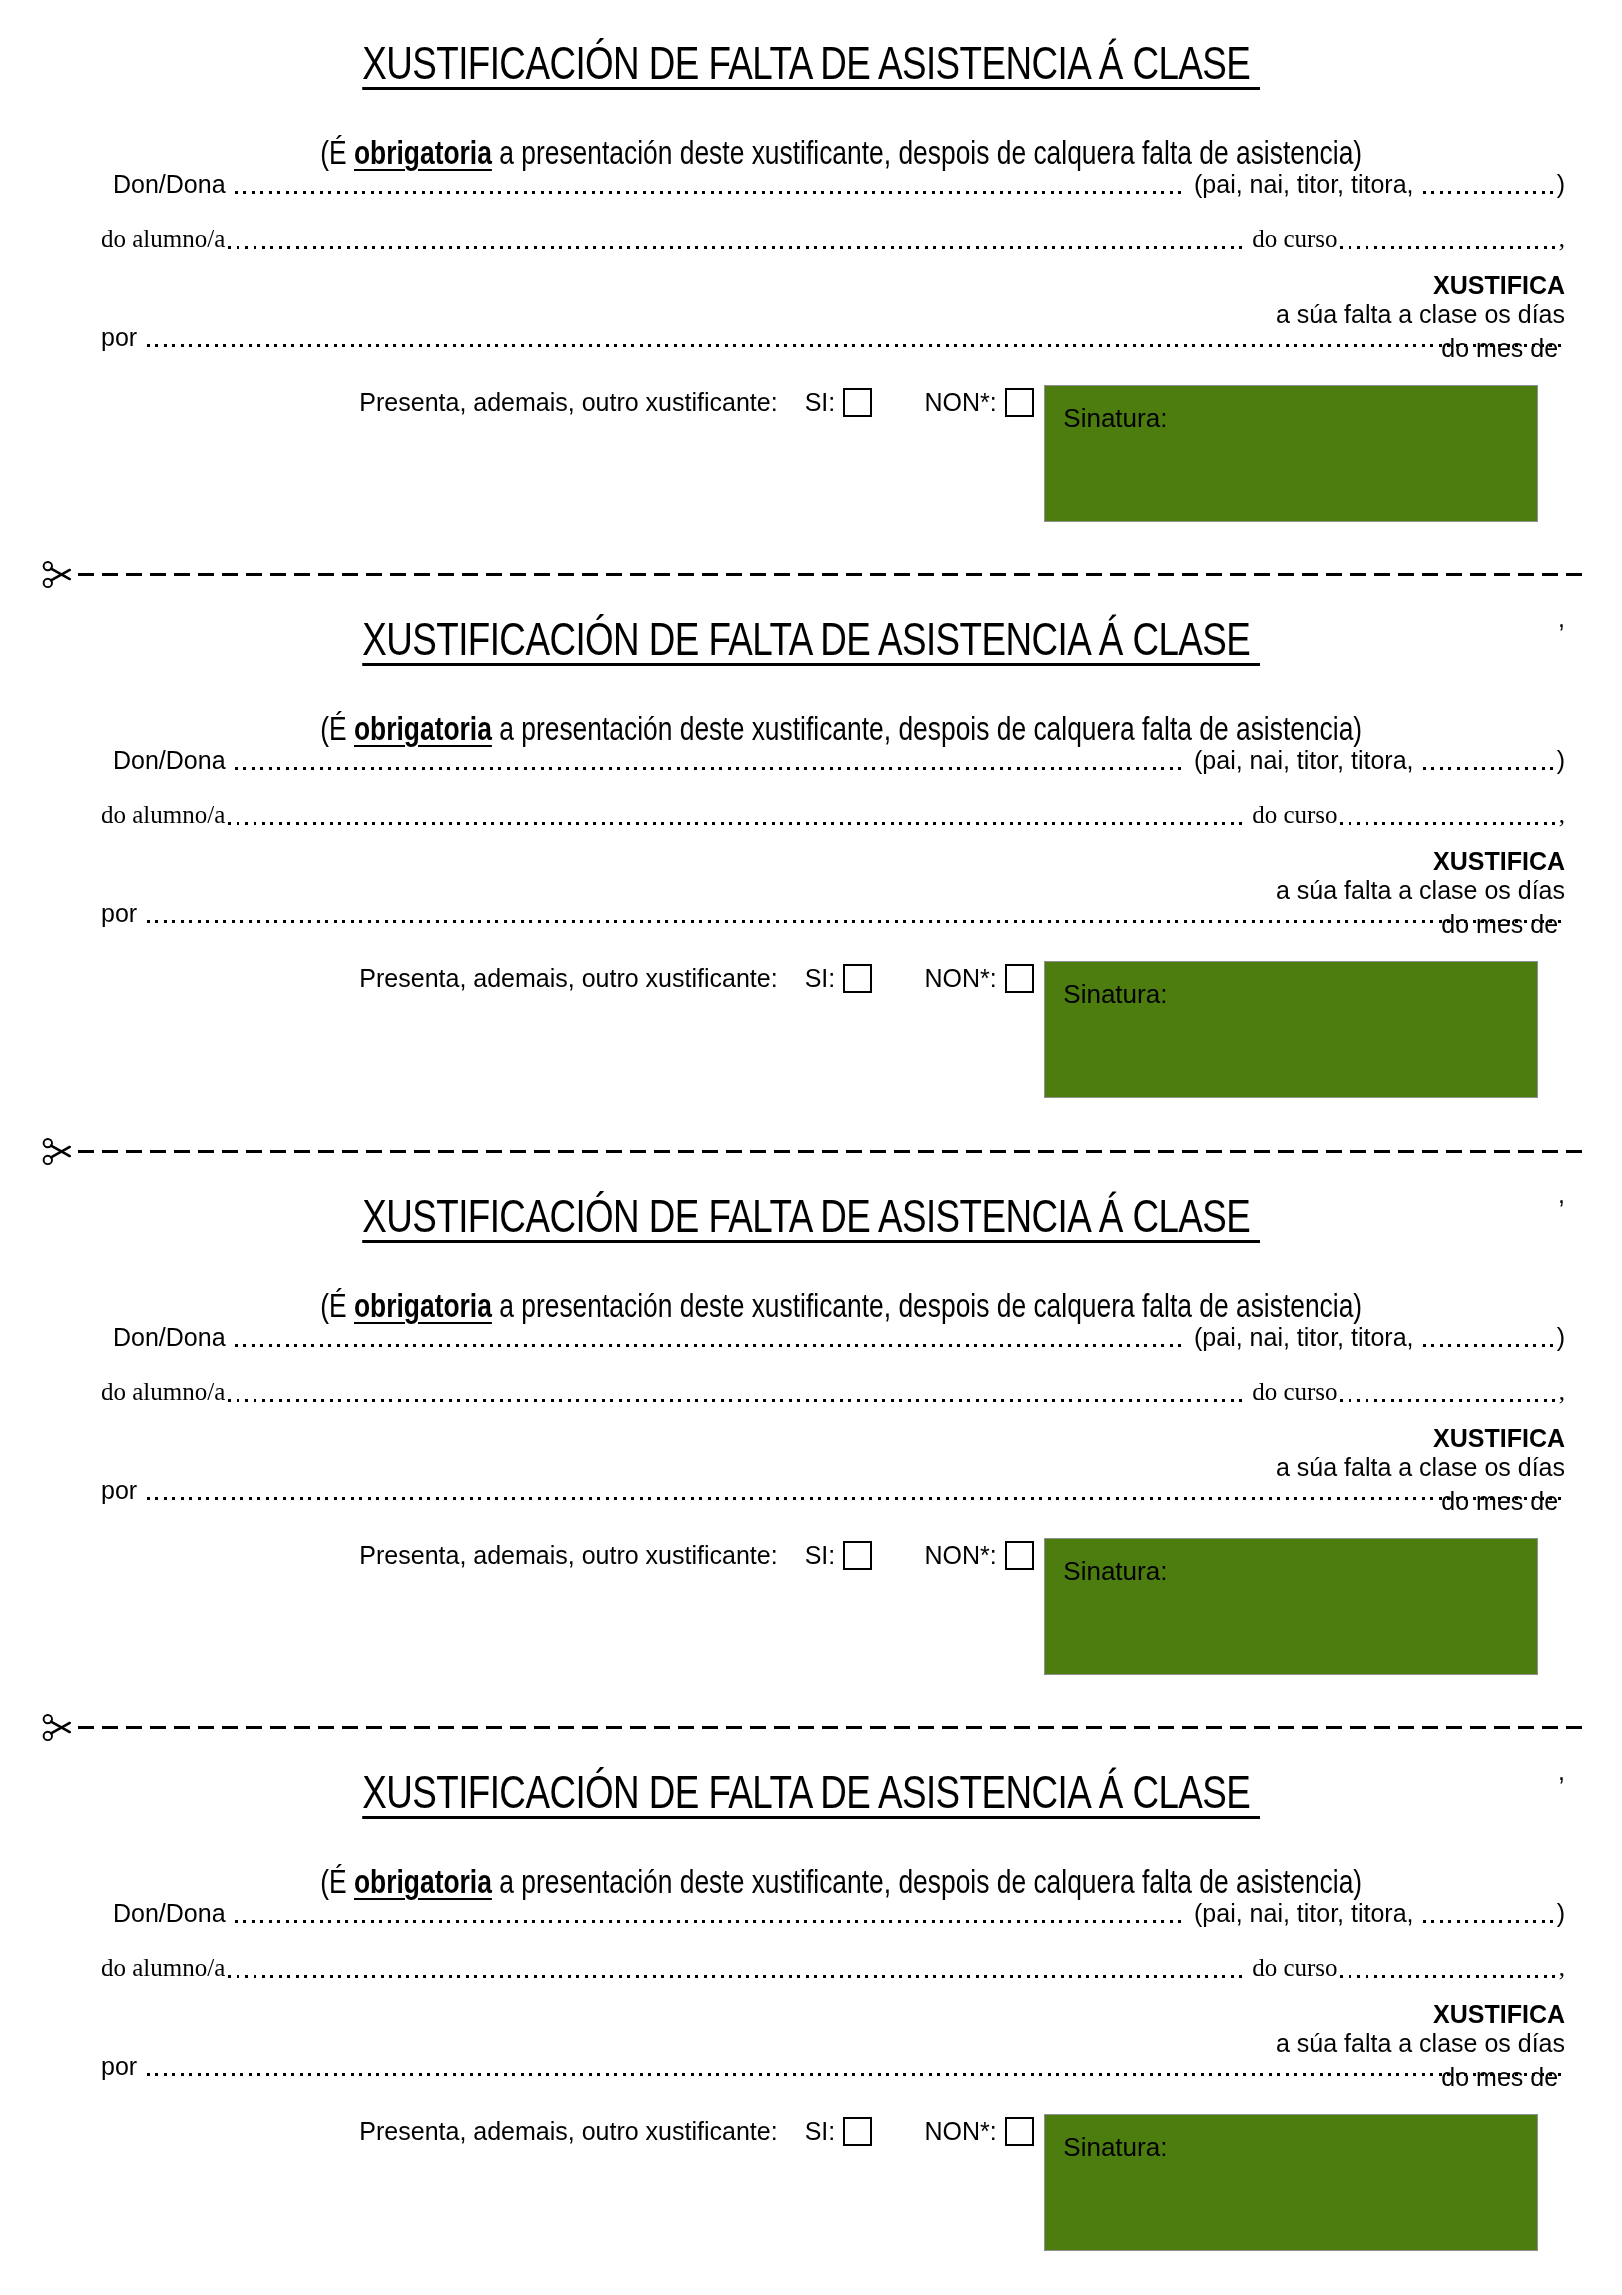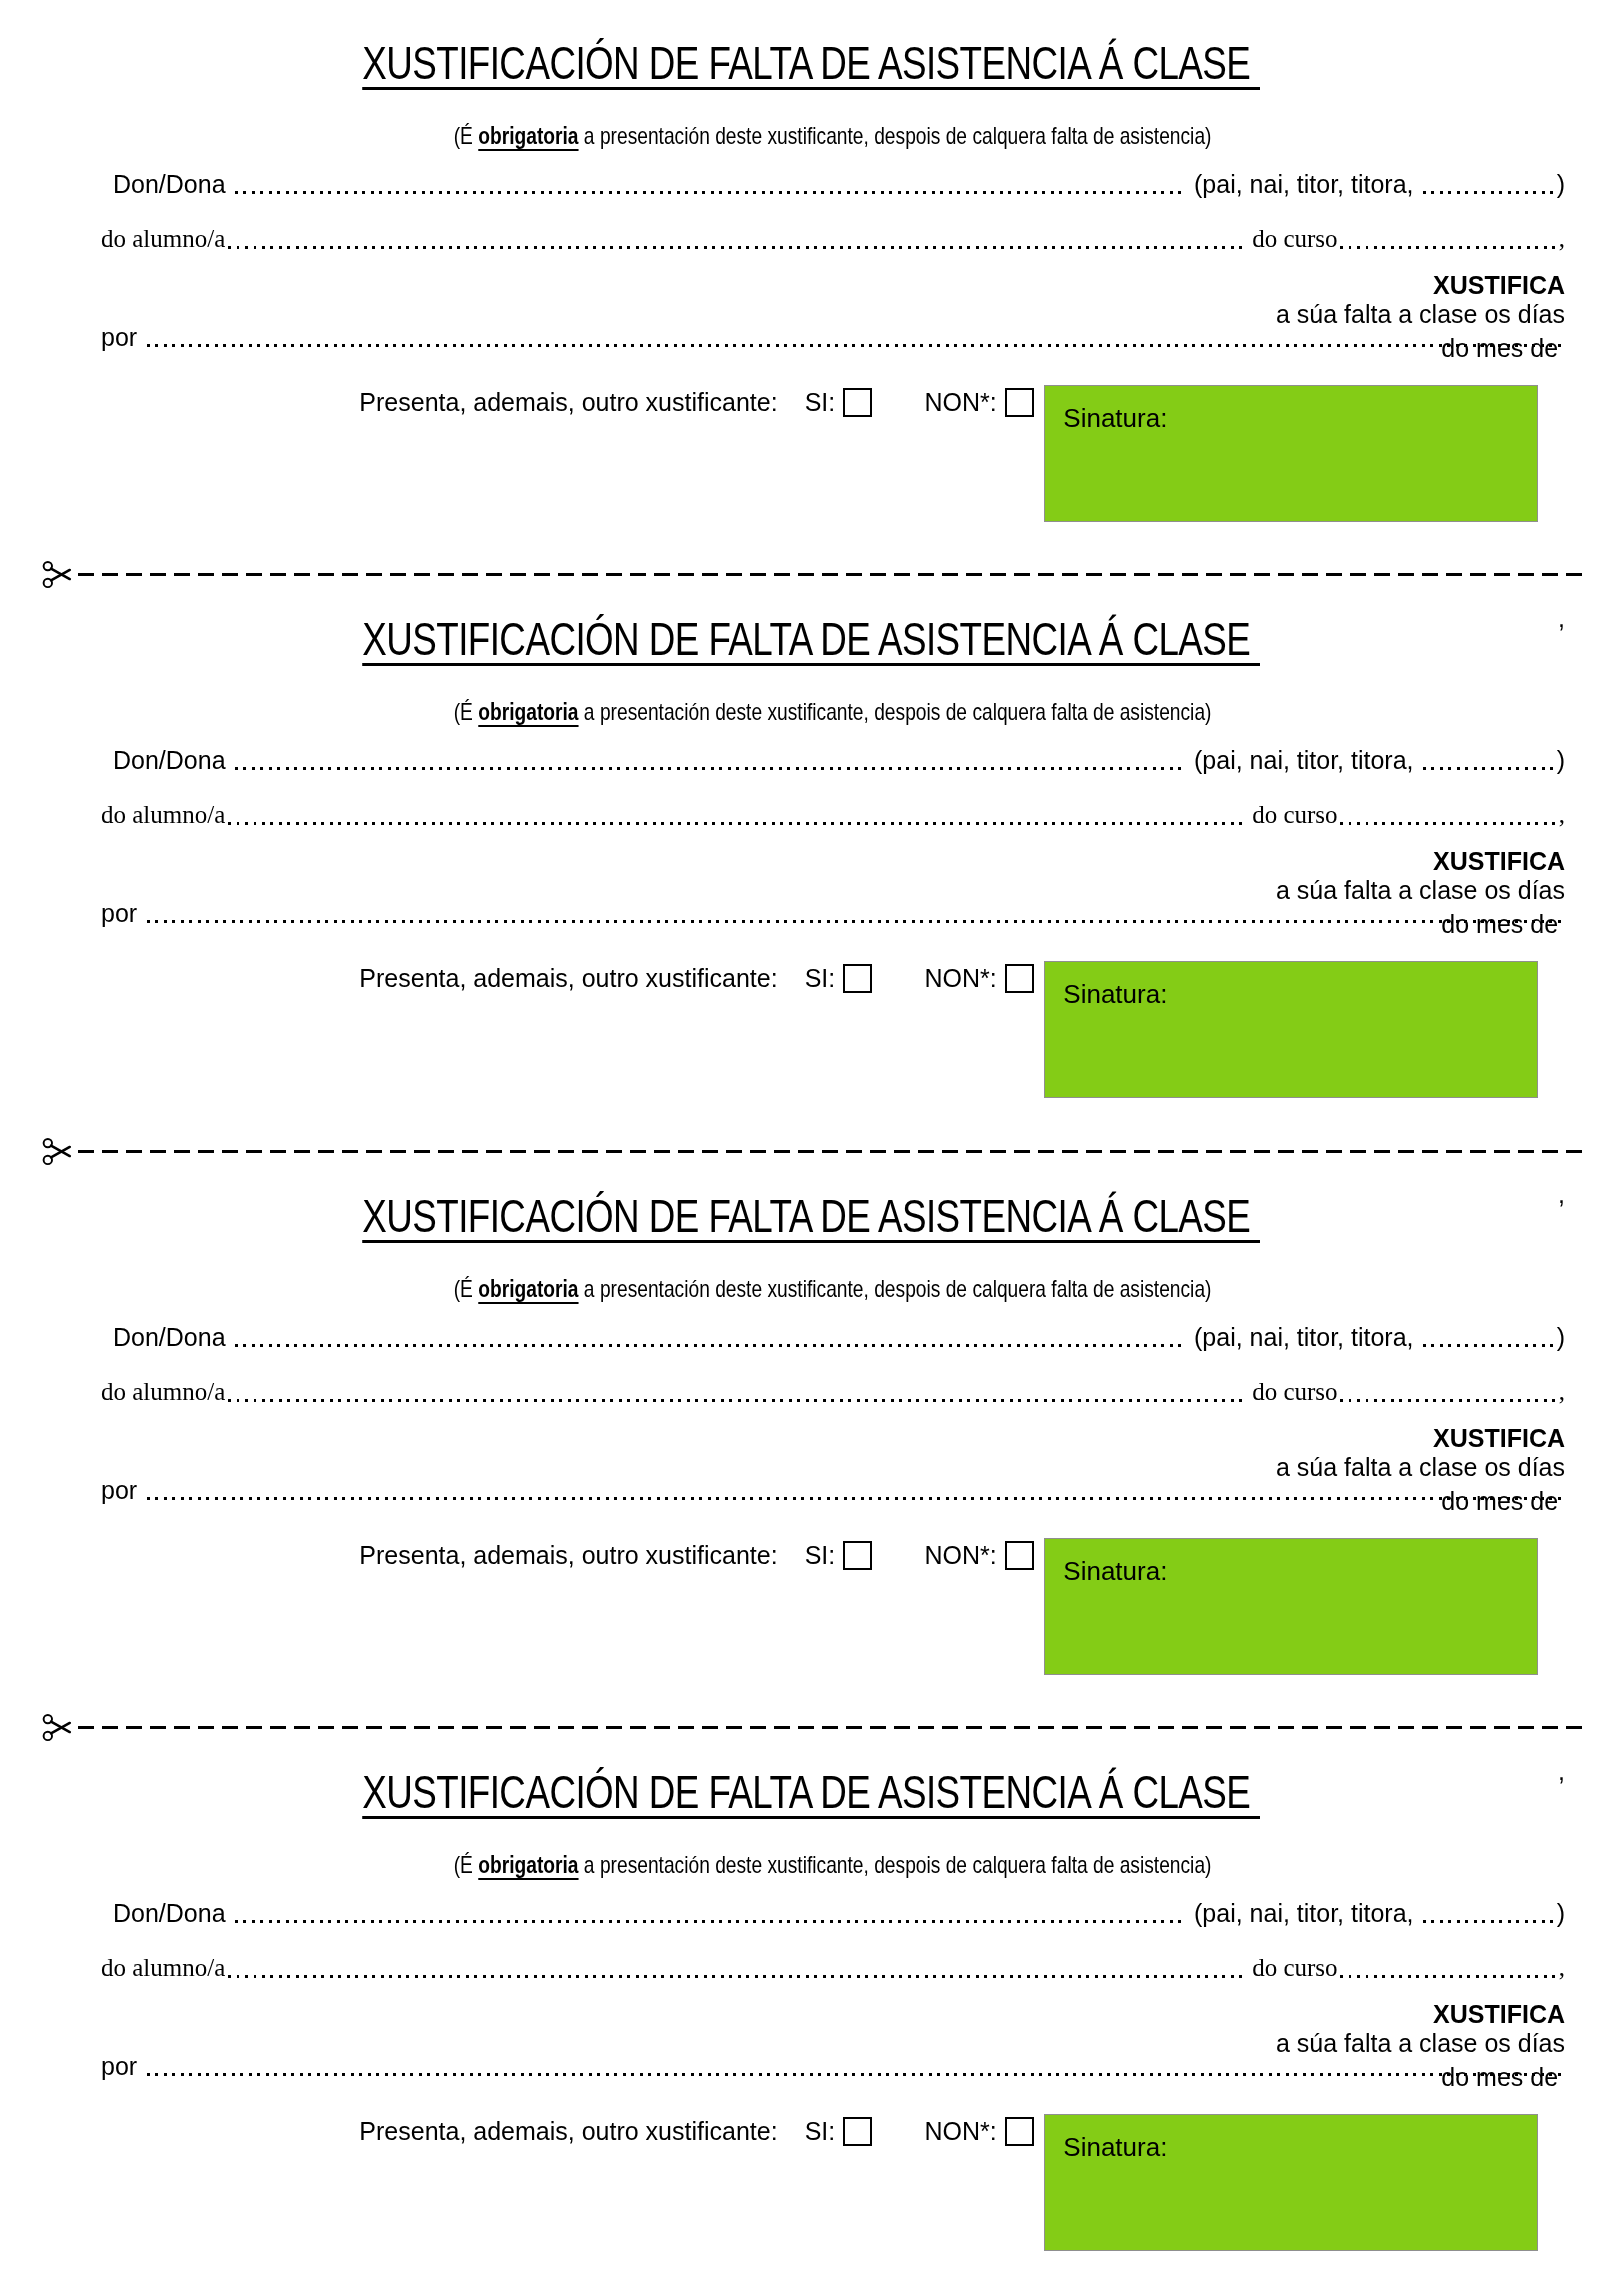--- a/index.html
+++ b/index.html
@@ -47,21 +47,21 @@
     text-decoration: underline;
     text-decoration-thickness: 3.3px;
     text-underline-offset: 7.9px;
   }
   .slip-subtitle {
     position: absolute;
     top: 93px;
     left: 0;
     width: 100%;
     text-align: center;
-    font-size: 24px;
+    font-size: 33px;
     line-height: 1.2;
   }
   .bold-u {
     font-weight: bold;
     text-decoration: underline;
     text-decoration-thickness: 2px;
     text-underline-offset: 4.6px;
   }
   .row {
     position: absolute;
@@ -102,21 +102,21 @@
   .non-lbl { margin-left: 52px; }
   .cb2     { margin-left: 7.9px; }
   .sig-box {
     position: absolute;
     left: 1044px;
     top: 385px;
     width: 494px;
     height: 137px;
     box-sizing: border-box;
     border: 1.3px solid #8f8f8f;
-    background: #84cc16;
+    background: #4d7c0f;
     padding: 17px 18.3px;
     font-size: 26px;
   }
   .separator {
     position: absolute;
     left: 42px;
     right: 34px;
     height: 33px;
     display: flex;
     align-items: center;

